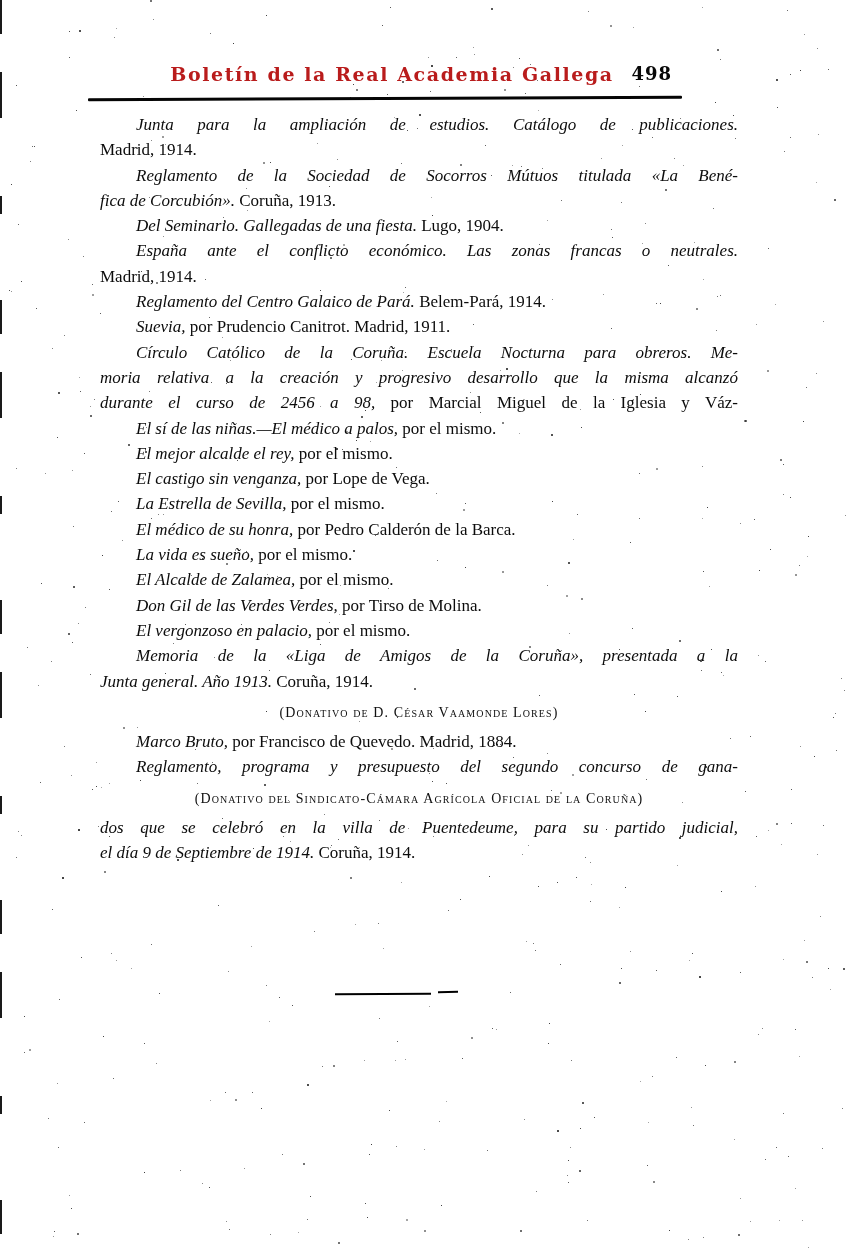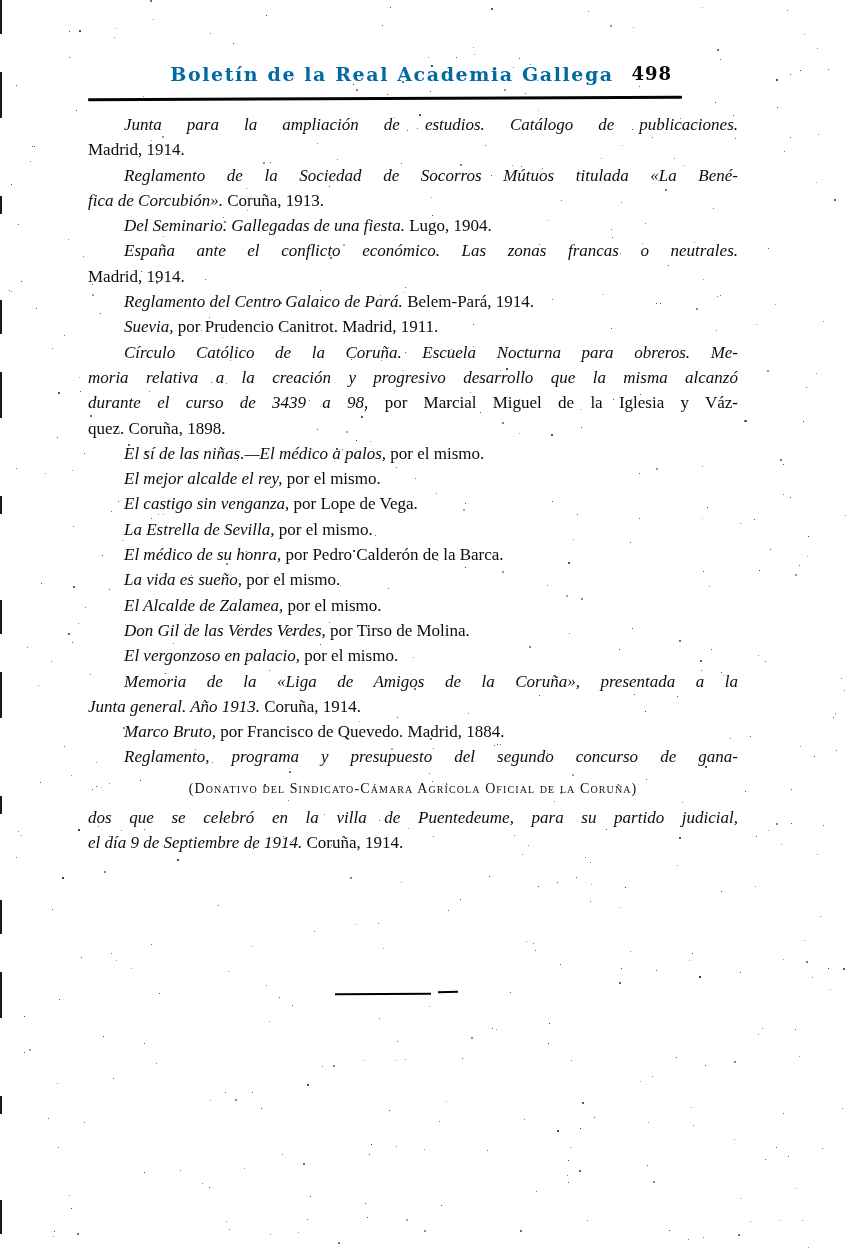--- a/index.html
+++ b/index.html
@@ -28,40 +28,40 @@
   }
 
   
   .header-row {
     position: absolute; left: 88px; top: 58px; width: 594px; height: 32px;
   }
   .journal-title {
     display: block; text-align: center; padding-left: 14px;
     font-family: "DejaVu Serif", serif;
     font-weight: 700; font-size: 19px; line-height: 32px;
-    letter-spacing: 1.6px; color: #0369a1;
+    letter-spacing: 1.6px; color: #b91c1c;
   }
   .page-number {
     position: absolute; right: 10px; top: 0;
     font-family: "DejaVu Serif", serif;
     font-weight: 700; font-size: 18px; line-height: 32px;
     letter-spacing: 1px; color: #080808;
   }
   .header-rule {
     position: absolute; left: 88px; top: 97px; width: 594px; height: 2.6px;
     background: #050505; border-radius: 1px;
     transform: rotate(-0.25deg);
   }
 
   
   .text-block {
     position: absolute; left: 88px; top: 112px; width: 650px;
     font-size: 17px; color: #0c0c0c;
   }
-  .line { min-height: 25.3px; line-height: 25.3px; }
+  .line { min-height: 25.3px; line-height: 25.3px; margin-left: 12px; }
   .line.indent { padding-left: 36px; }
   .line.justify { text-align: justify; text-align-last: justify; }
   .line .it { font-style: italic; }
   .line.donation {
     text-align: center; text-align-last: center;
     font-variant: small-caps;
     font-size: 14px; letter-spacing: 1.1px;
     margin-top: 6px; margin-bottom: 4px;
     color: #101010;
   }
@@ -657,33 +657,33 @@
       <div class="line"><span>Madrid, 1914.</span></div>
       <div class="line indent justify"><span class="it">Reglamento de la Sociedad de Socorros Mútuos titulada «La Bené-</span></div>
       <div class="line"><span class="it">fica de Corcubión».</span><span> Coruña, 1913.</span></div>
       <div class="line indent"><span class="it">Del Seminario. Gallegadas de una fiesta.</span><span> Lugo, 1904.</span></div>
       <div class="line indent justify"><span class="it">España ante el conflicto económico. Las zonas francas o neutrales.</span></div>
       <div class="line"><span>Madrid, 1914.</span></div>
       <div class="line indent"><span class="it">Reglamento del Centro Galaico de Pará.</span><span> Belem-Pará, 1914.</span></div>
       <div class="line indent"><span class="it">Suevia,</span><span> por Prudencio Canitrot. Madrid, 1911.</span></div>
       <div class="line indent justify"><span class="it">Círculo Católico de la Coruña. Escuela Nocturna para obreros. Me-</span></div>
       <div class="line justify"><span class="it">moria relativa a la creación y progresivo desarrollo que la misma alcanzó</span></div>
-      <div class="line justify"><span class="it">durante el curso de 3439 a 98,</span><span> por Marcial Miguel de la Iglesia y Váz-</span></div>
-      <div class="line"><span>quez. Coruña, 1898.</span></div>
+      <div class="line justify"><span class="it">durante el curso de 2456 a 98,</span><span> por Marcial Miguel de la Iglesia y Váz-</span></div>
       <div class="line indent"><span class="it">El sí de las niñas.—El médico a palos,</span><span> por el mismo.</span></div>
       <div class="line indent"><span class="it">El mejor alcalde el rey,</span><span> por el mismo.</span></div>
       <div class="line indent"><span class="it">El castigo sin venganza,</span><span> por Lope de Vega.</span></div>
       <div class="line indent"><span class="it">La Estrella de Sevilla,</span><span> por el mismo.</span></div>
       <div class="line indent"><span class="it">El médico de su honra,</span><span> por Pedro Calderón de la Barca.</span></div>
       <div class="line indent"><span class="it">La vida es sueño,</span><span> por el mismo.</span></div>
       <div class="line indent"><span class="it">El Alcalde de Zalamea,</span><span> por el mismo.</span></div>
       <div class="line indent"><span class="it">Don Gil de las Verdes Verdes,</span><span> por Tirso de Molina.</span></div>
       <div class="line indent"><span class="it">El vergonzoso en palacio,</span><span> por el mismo.</span></div>
       <div class="line indent justify"><span class="it">Memoria de la «Liga de Amigos de la Coruña», presentada a la</span></div>
       <div class="line"><span class="it">Junta general. Año 1913.</span><span> Coruña, 1914.</span></div>
+      <div class="line donation"><span>(Donativo de D. César Vaamonde Lores)</span></div>
       <div class="line indent"><span class="it">Marco Bruto,</span><span> por Francisco de Quevedo. Madrid, 1884.</span></div>
       <div class="line indent justify"><span class="it">Reglamento, programa y presupuesto  del  segundo concurso de gana-</span></div>
       <div class="line donation"><span>(Donativo del Sindicato-Cámara Agrícola Oficial de la Coruña)</span></div>
       <div class="line justify"><span class="it">dos que se celebró en la villa de  Puentedeume,  para su partido judicial,</span></div>
       <div class="line"><span class="it">el día 9 de Septiembre de 1914.</span><span> Coruña, 1914.</span></div>
     </div>
 
   <div class="end-rule-1"></div>
   <div class="end-rule-2"></div>
 

